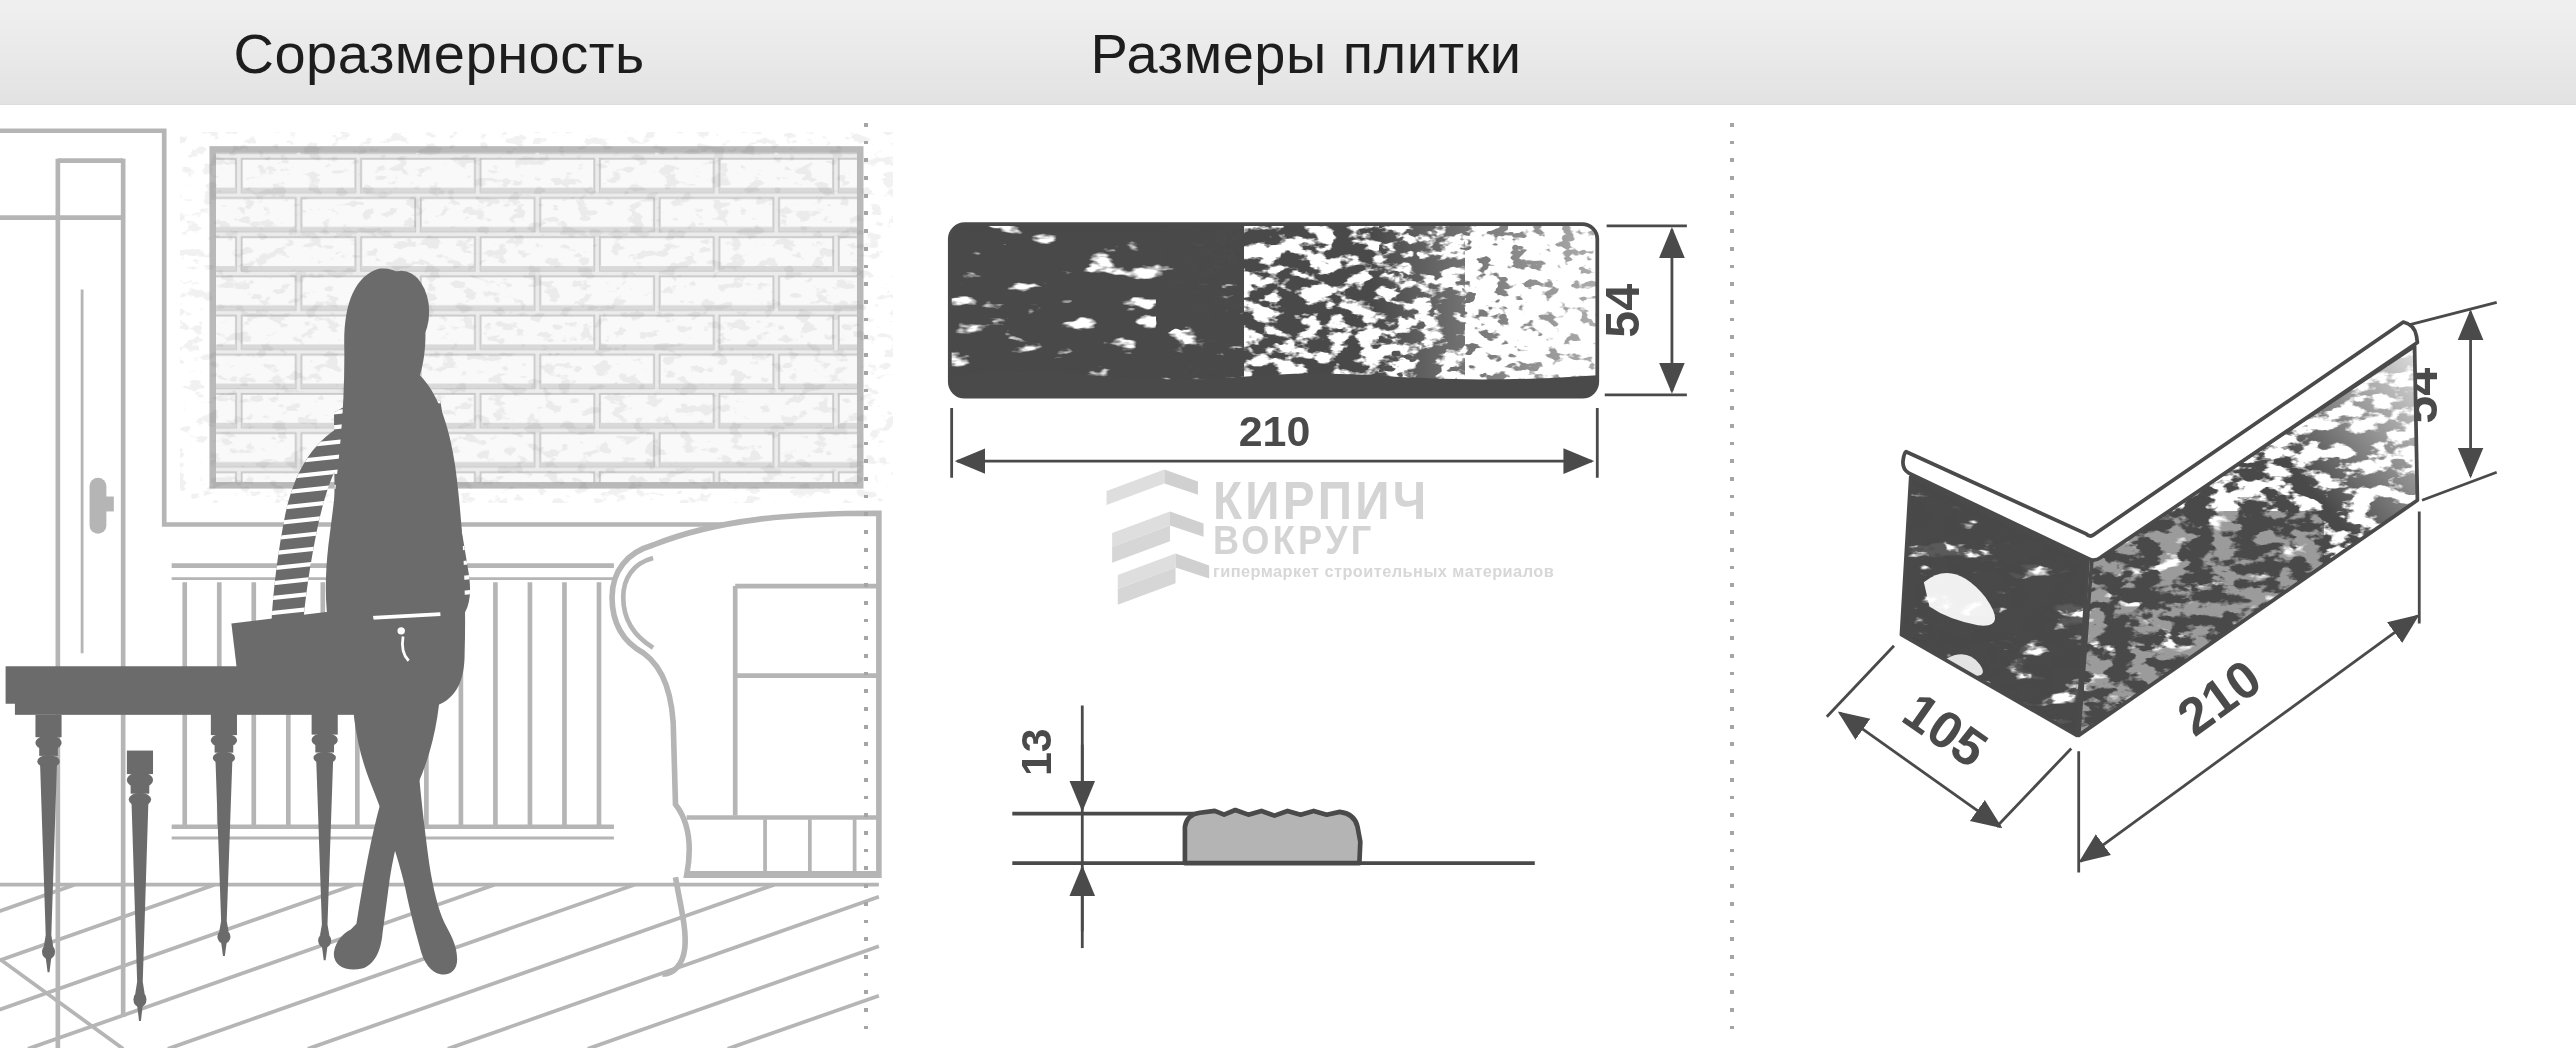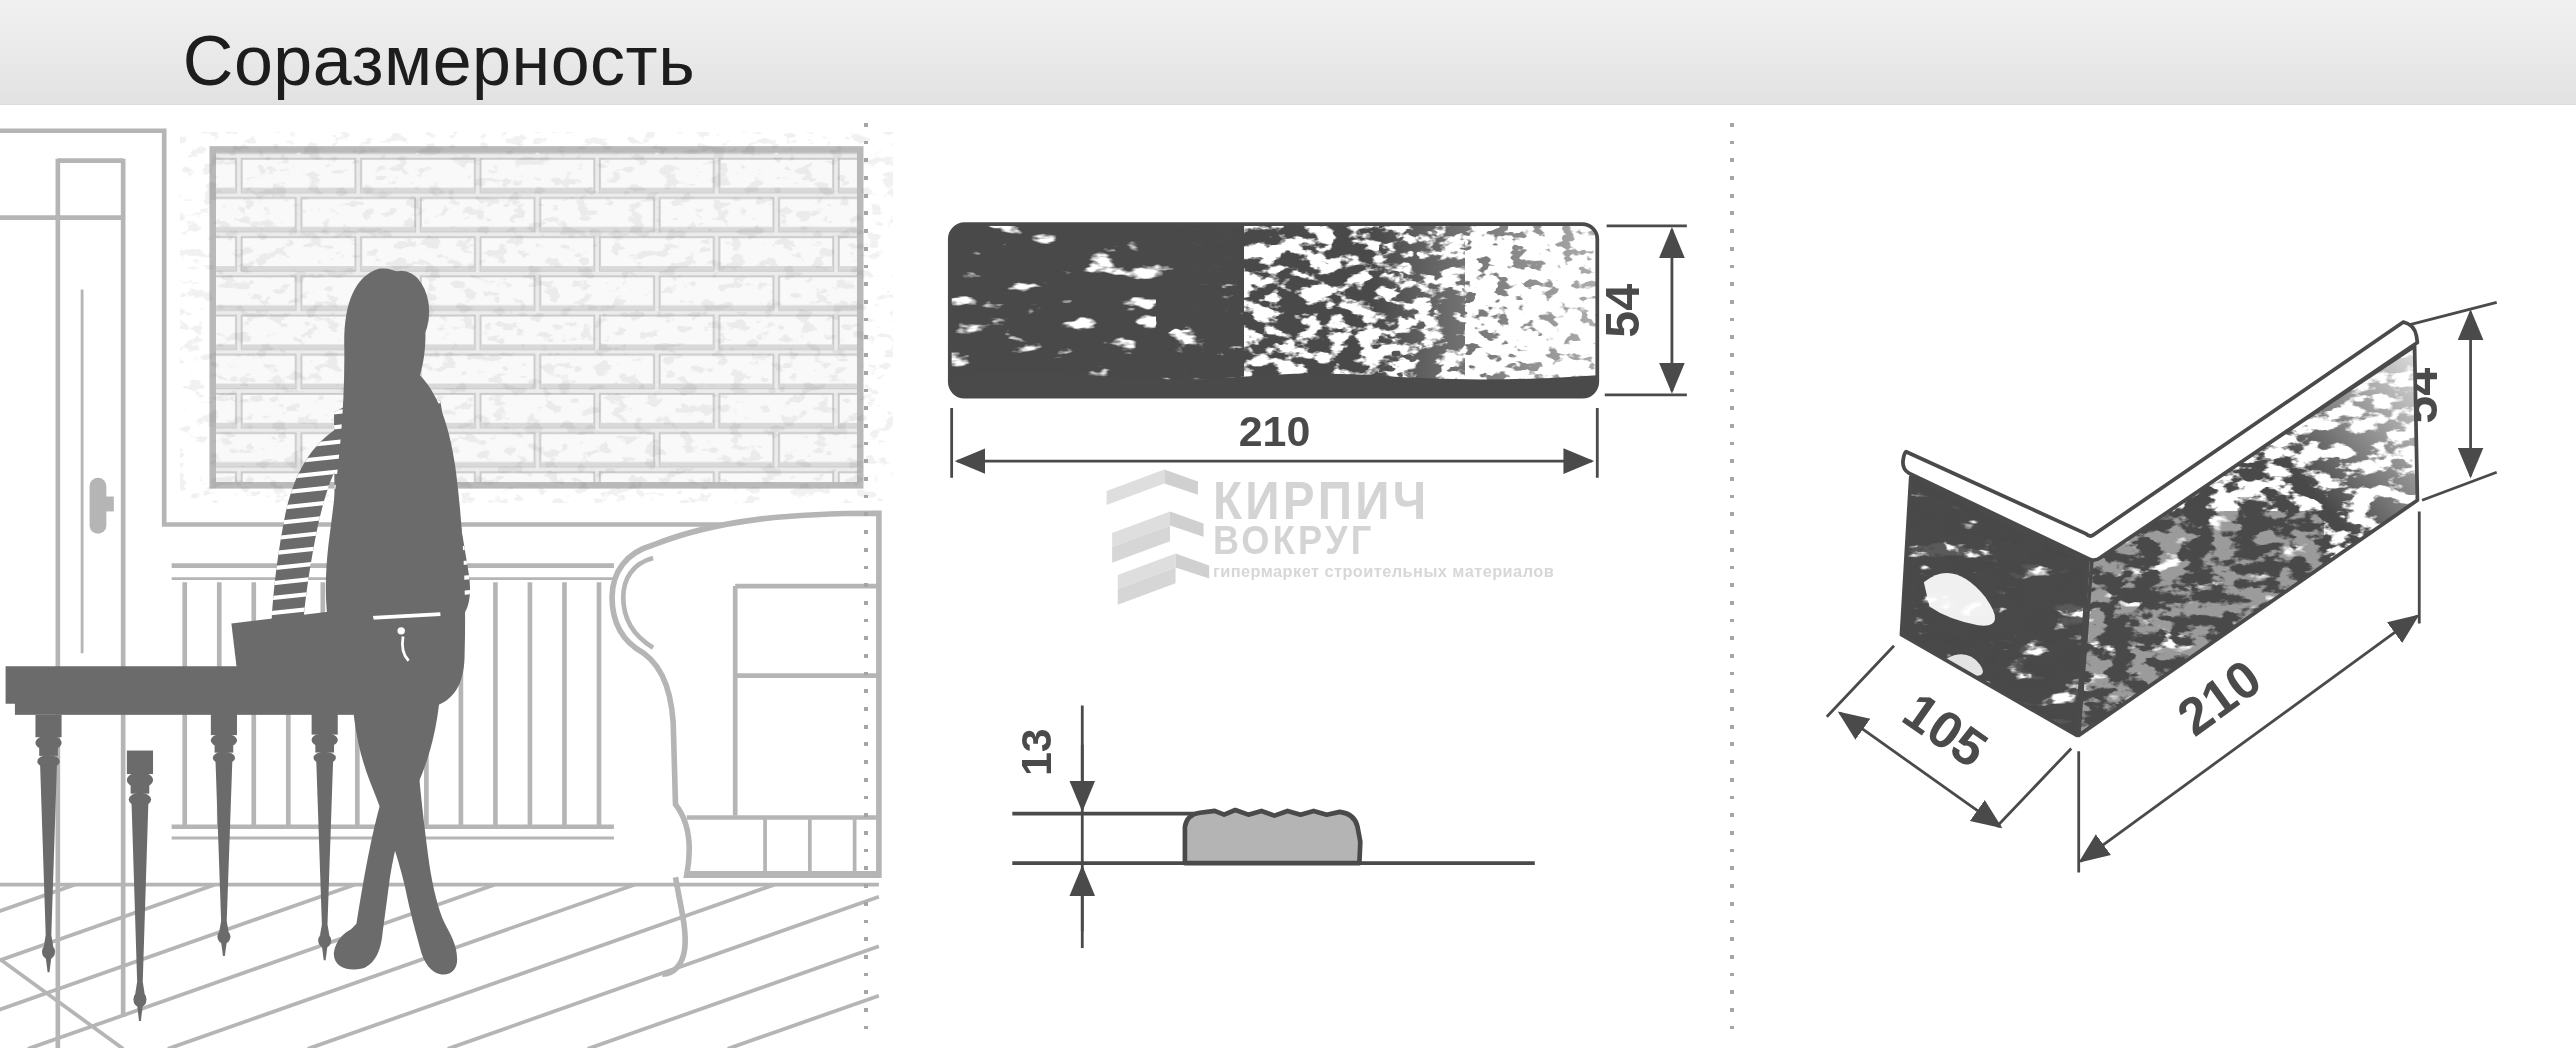--- a/index.html
+++ b/index.html
@@ -2,21 +2,21 @@
 <html style="font-size:15px"><head>
 <meta charset="utf-8">
 <style>
   html,body{margin:0;padding:0;background:#fff;}
   .stage{position:relative;width:2576px;height:1049px;background:#ffffff;overflow:hidden;
          font-family:"Liberation Sans",sans-serif;}
   .topbar{position:absolute;top:0;left:0;width:2576px;height:104px;
           background:linear-gradient(180deg,#f0f0f0 0%,#e9e9e9 55%,#e2e2e2 100%);
           border-bottom:0.9px solid #dcdcdc;}
   .panel-title{position:absolute;top:20.5px;transform:translateX(-50%);
-               font-size:70px;color:#1d1d1d;white-space:nowrap;letter-spacing:0.5px;}
+               font-size:56px;color:#1d1d1d;white-space:nowrap;letter-spacing:0.5px;}
   .divider{position:absolute;top:123px;height:916px;width:3.7px;
            background:repeating-linear-gradient(180deg,#a5a5a5 0 3.7px,transparent 3.7px 17.7px);}
   .scene{position:absolute;top:0;left:0;}
   text{font-family:"Liberation Sans",sans-serif;}
   .dim-label{fill:#4a4a4a;font-weight:bold;}
   .logo-word{fill:#d4d4d4;font-weight:bold;letter-spacing:4px;}
   .logo-tag{fill:#d7d7d7;font-weight:bold;letter-spacing:0.5px;}
 </style>
 </head>
 <body>
@@ -294,19 +294,20 @@
       <path d="M 2242,601 L 2588,371 L 2591,536 L 2228,788 Z" fill="none" stroke="#4a4a4a" stroke-width="4" stroke-linejoin="round"></path>
 
       <path d="M 2043,484 L 2236,572 Q 2240,576 2244,573 L 2576,345 Q 2588,348 2590,360 L 2591,367
                L 2252,597 Q 2245,602 2239,599 L 2046,507 Q 2038,502 2040,492 Q 2041,485 2043,484 Z" fill="#ffffff" stroke="#4a4a4a" stroke-width="4" stroke-linejoin="round"></path>
     </g>
   </g>
 </svg>
 
 <header class="topbar">
   <div class="panel-title" style="left:439px">Соразмерность</div>
+  <div class="panel-title" style="left:1306px">Размеры плитки</div>
 </header>
 
 <div class="divider" style="left:864px"></div>
 <div class="divider" style="left:1730px"></div>
 
 </div>
 
 
 </body></html>

